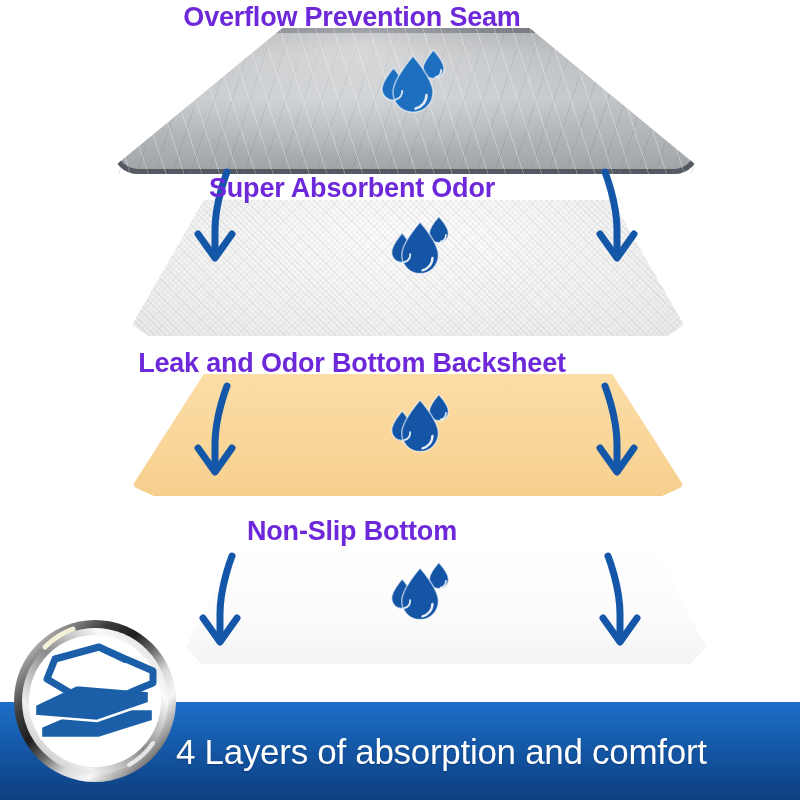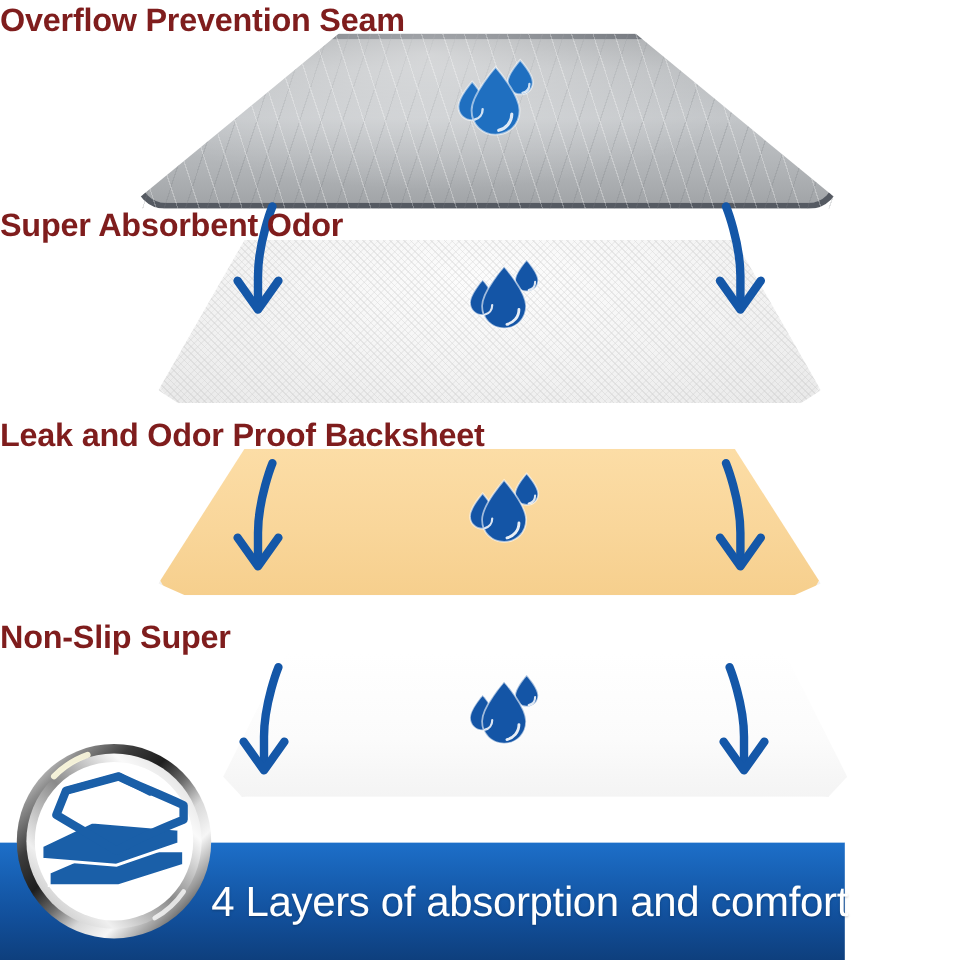--- a/index.html
+++ b/index.html
@@ -10,22 +10,23 @@
     position:relative;
     overflow:hidden;
   }
   #stage{ position:absolute; inset:0; width:800px; height:800px; }
 
   
   .layer-block{ position:absolute; left:0; width:800px; }
 
   .layer-title{
     position:absolute; left:0; width:704px;
+    text-align:center;
     font-weight:bold;
-    color:#7f1d1d;
+    color:#6d28d9;
     letter-spacing:-0.2px;
     white-space:nowrap;
     z-index:6;
   }
 
   .mat{ position:absolute; z-index:3; }
 
   
   .mat-top{
     left:112px; top:28px; width:588px; height:146px;
@@ -98,21 +99,21 @@
   }
 
   
   .drops{ position:absolute; z-index:5; }
 
   
   .arrow{ position:absolute; z-index:5; }
 
   
   #banner{
-    position:absolute; left:0; top:700px; width:704px; height:100px;
+    position:absolute; left:0; top:700px; width:800px; height:100px;
     background:linear-gradient(180deg,#1d6fc9 0%, #1862b6 26%, #12509c 62%, #0e3f7d 100%);
     z-index:8;
     border-top:2px solid #ffffff;
   }
   #banner-text{
     position:absolute; left:176px; top:0; right:8px; height:100px;
     display:flex; align-items:center;
     color:#ffffff;
     font-size:35px;
     letter-spacing:-0.3px;
@@ -189,21 +190,21 @@
         </g>
         <path d="M48.5 47 C48.5 54 43.5 59.2 37.6 60.6" fill="none" stroke="#ffffff" stroke-width="2.6" stroke-opacity=".9" stroke-linecap="round"></path>
         <path d="M24.2 43 C24.2 47.6 21.3 50.8 17.7 51.6" fill="none" stroke="#ffffff" stroke-width="2" stroke-opacity=".85" stroke-linecap="round"></path>
         <path d="M63.2 22 C63.2 26 60.6 28.6 57.4 29.3" fill="none" stroke="#ffffff" stroke-width="1.9" stroke-opacity=".85" stroke-linecap="round"></path>
       </svg>
     </div>
   </div>
 
   <div class="layer-block">
 
-    <div class="layer-title" style="top:348px; font-size:27px;">Leak and Odor Proof Backsheet</div>
+    <div class="layer-title" style="top:348px; font-size:27px;">Leak and Odor Bottom Backsheet</div>
 
     <div class="mat mat-back">
       <div class="body"></div>
     </div>
 
     <div class="arrow" style="left:185px; top:382px; width:72px; height:100px;">
       <svg width="72" height="100" viewBox="0 0 72 100">
         <path d="M42 4 C42 4 30 34 30 62 L30 84" fill="none" stroke="#1457A8" stroke-width="7" stroke-linecap="round" stroke-linejoin="round"></path>
         <path d="M13 66 L30 90 L47 66" fill="none" stroke="#1457A8" stroke-width="7" stroke-linecap="round" stroke-linejoin="round"></path>
       </svg>
@@ -227,21 +228,21 @@
         </g>
         <path d="M48.5 47 C48.5 54 43.5 59.2 37.6 60.6" fill="none" stroke="#ffffff" stroke-width="2.6" stroke-opacity=".9" stroke-linecap="round"></path>
         <path d="M24.2 43 C24.2 47.6 21.3 50.8 17.7 51.6" fill="none" stroke="#ffffff" stroke-width="2" stroke-opacity=".85" stroke-linecap="round"></path>
         <path d="M63.2 22 C63.2 26 60.6 28.6 57.4 29.3" fill="none" stroke="#ffffff" stroke-width="1.9" stroke-opacity=".85" stroke-linecap="round"></path>
       </svg>
     </div>
   </div>
 
   <div class="layer-block">
 
-    <div class="layer-title" style="top:516px; font-size:27px;">Non-Slip Super</div>
+    <div class="layer-title" style="top:516px; font-size:27px;">Non-Slip Bottom</div>
 
     <div class="mat mat-bottom">
       <div class="body"></div>
     </div>
 
     <div class="arrow" style="left:190px; top:552px; width:72px; height:100px;">
       <svg width="72" height="100" viewBox="0 0 72 100">
         <path d="M42 4 C42 4 30 34 30 62 L30 84" fill="none" stroke="#1457A8" stroke-width="7" stroke-linecap="round" stroke-linejoin="round"></path>
         <path d="M13 66 L30 90 L47 66" fill="none" stroke="#1457A8" stroke-width="7" stroke-linecap="round" stroke-linejoin="round"></path>
       </svg>

